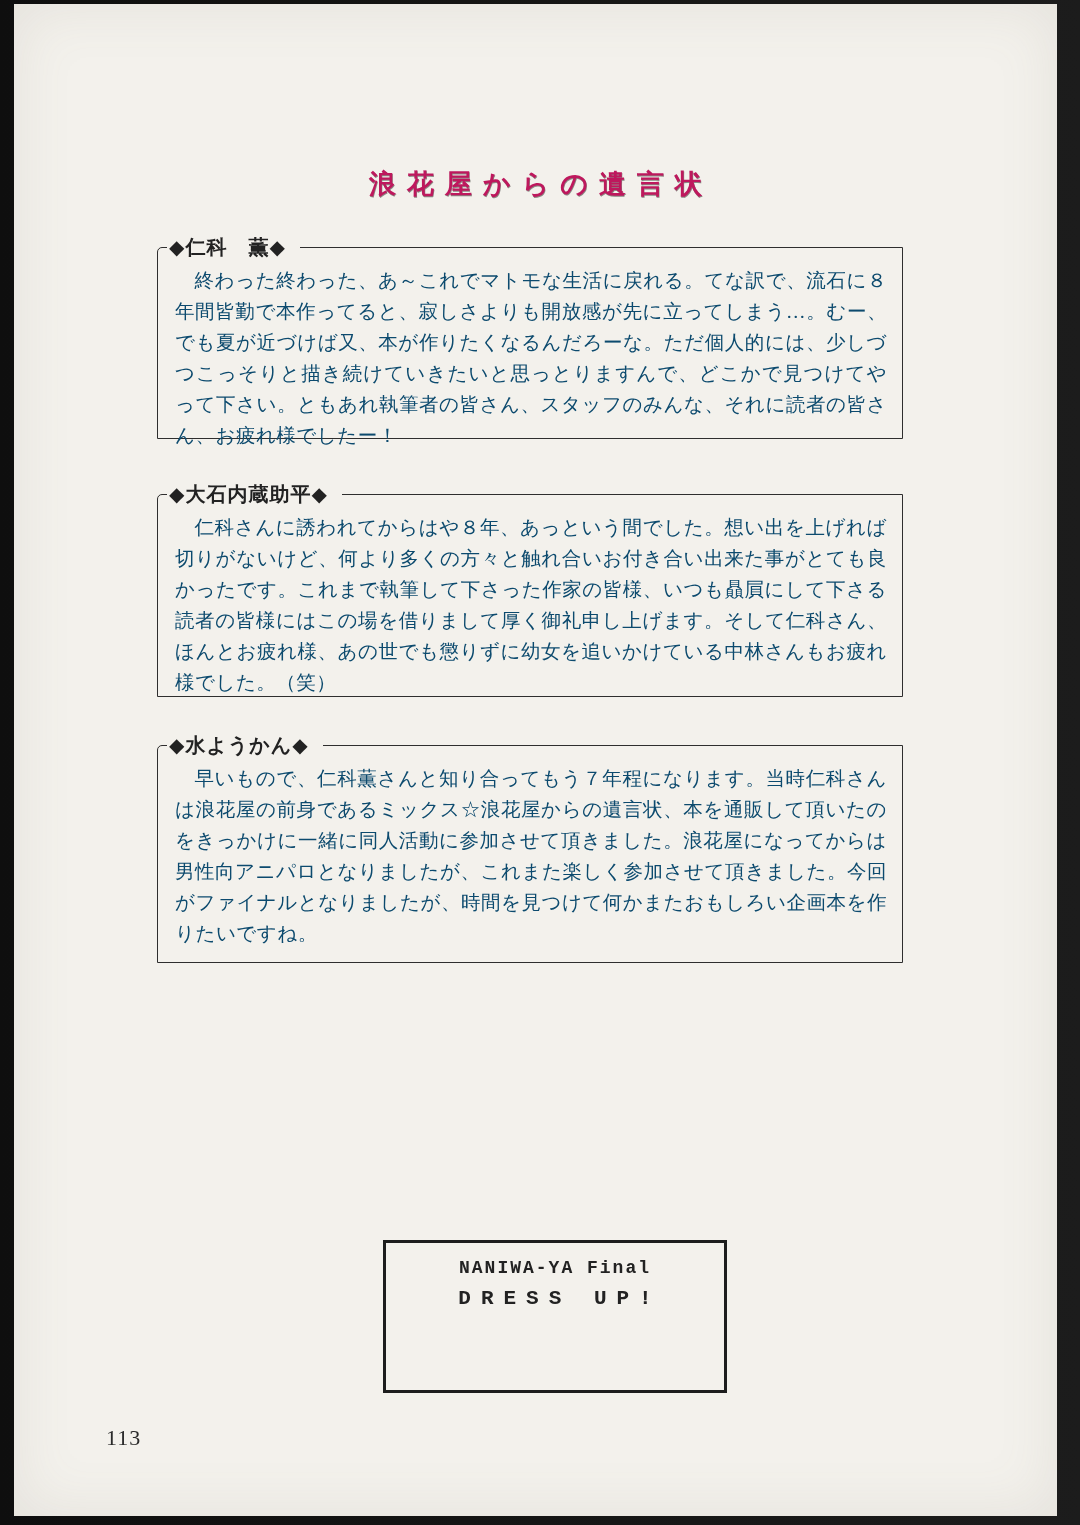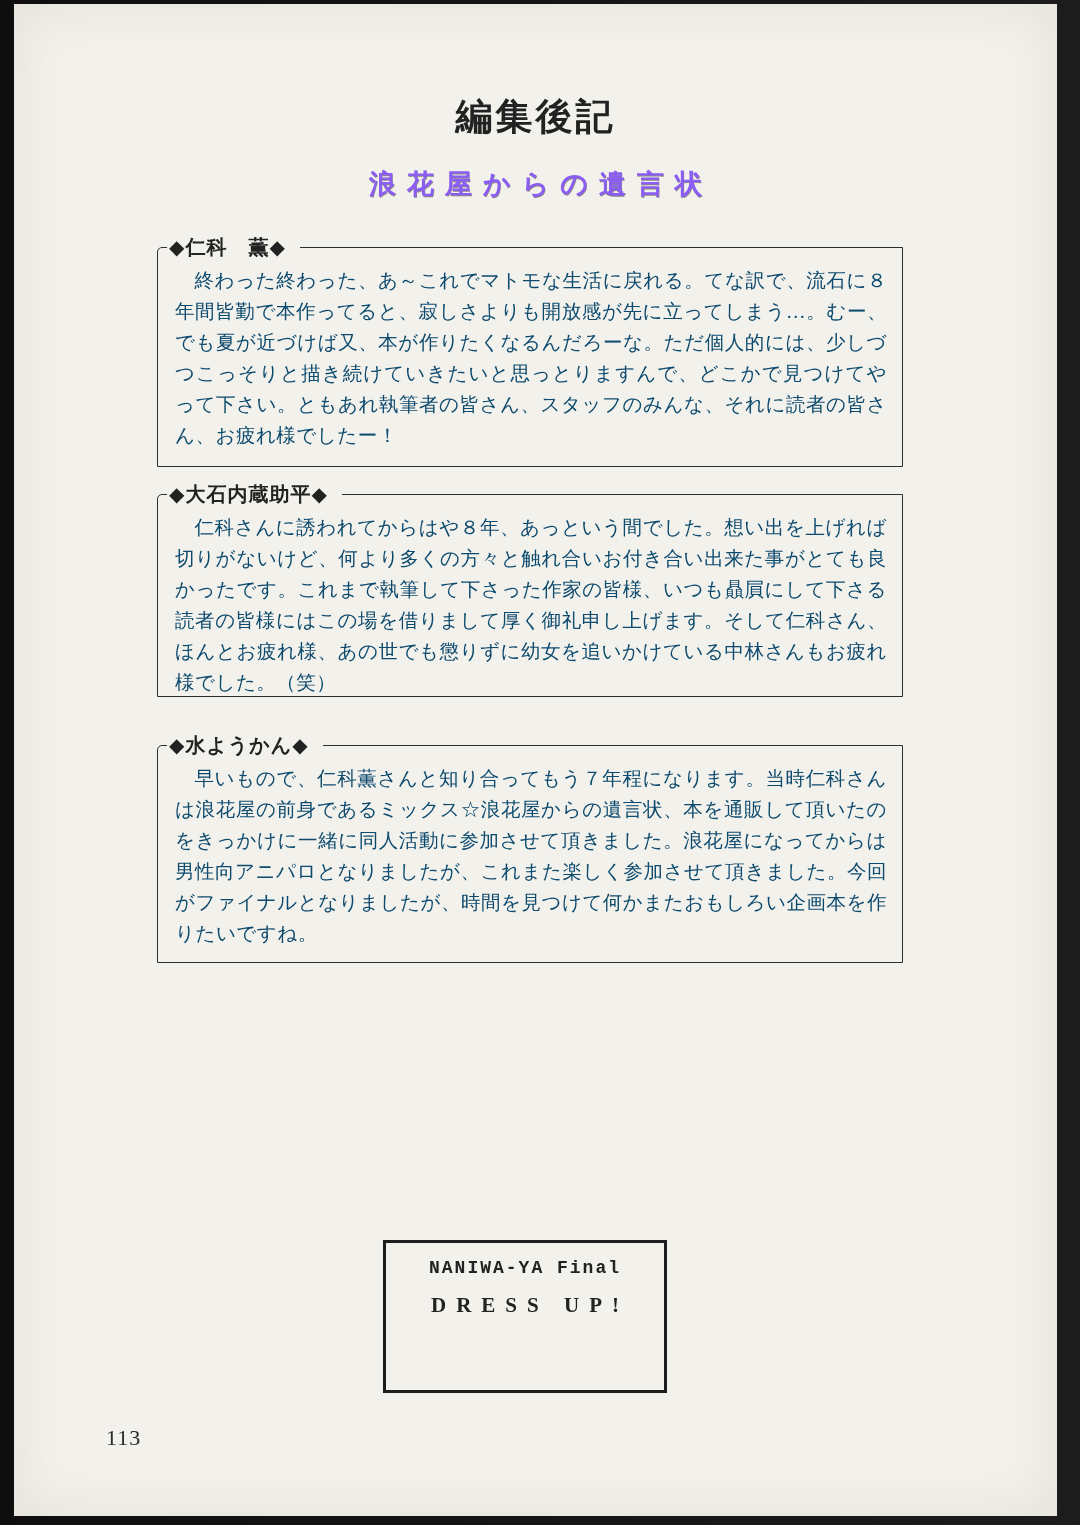--- a/index.html
+++ b/index.html
@@ -43,33 +43,33 @@
     position: absolute;
     top: 162px;
     left: 0;
     width: 100%;
     margin: 0;
     text-align: center;
     font-size: 27px;
     font-weight: bold;
     letter-spacing: 11px;
     text-indent: 11px; 
-    color: #8b5cf6;
+    color: #be185d;
     text-shadow: 0.5px 0.5px 0 #8a8a84;
   }
   .section-box {
     position: absolute;
     left: 143px;
     width: 746px;
     border: 1.5px solid #2e2e2e;
     border-top-left-radius: 5px;
     box-sizing: border-box;
     background: #f3f1ec;
   }
-  .box-1 { top: 243px; height: 220px; }
+  .box-1 { top: 243px; height: 192px; }
   .box-2 { top: 490px; height: 203px; }
   .box-3 { top: 741px; height: 218px; }
   .box-4 { top: 989px; height: 185px; }
   .section-author {
     position: absolute;
     top: -14px;
     left: 9px;
     padding: 0 14px 0 2px;
     background: #f3f1ec;
     font-size: 20px;
@@ -86,39 +86,39 @@
     line-height: 31px;
     letter-spacing: 0.5px;
     text-align: justify;
     text-indent: 1em;
     color: #0c4a6e;
   }
   .colophon {
     position: absolute;
     left: 369px;
     top: 1236px;
-    width: 284px;
+    width: 344px;
     height: 153px;
     border: 3px solid #1d1d1d;
     box-sizing: border-box;
     background: #f3f1ec;
   }
   .colophon-series {
     margin-top: 15px;
     text-align: center;
     font-family: "Liberation Mono", "DejaVu Sans Mono", monospace;
     font-size: 18px;
     font-weight: bold;
     letter-spacing: 2px;
     color: #222;
   }
   .colophon-title {
-    margin-top: 15px;
+    margin-top: 9px;
     text-align: center;
-    font-family: Liberation Serif, serif;
+    font-family: Liberation Mono, monospace;
     font-size: 21px;
     font-weight: bold;
     letter-spacing: 10px;
     text-indent: 10px;
     color: #222;
   }
   .colophon-rows {
     margin-top: 16px;
     padding-left: 13px;
     font-size: 18.5px;
@@ -140,21 +140,20 @@
     color: #2a2a2a;
     letter-spacing: 1px;
   }
 </style>
 </head>
 <body>
 
 <div class="scan-frame">
   <div class="paper">
 
-    <h1 class="page-title">編集後記</h1>
     <h2 class="page-subtitle">浪花屋からの遺言状</h2>
 
     <section class="section-box box-1">
       <span class="section-author">◆仁科　薫◆</span>
       <p class="section-text">終わった終わった、あ～これでマトモな生活に戻れる。てな訳で、流石に８年間皆勤で本作ってると、寂しさよりも開放感が先に立ってしまう…。むー、でも夏が近づけば又、本が作りたくなるんだろーな。ただ個人的には、少しづつこっそりと描き続けていきたいと思っとりますんで、どこかで見つけてやって下さい。ともあれ執筆者の皆さん、スタッフのみんな、それに読者の皆さん、お疲れ様でしたー！</p>
     </section>
 
     <section class="section-box box-2">
       <span class="section-author">◆大石内蔵助平◆</span>
       <p class="section-text">仁科さんに誘われてからはや８年、あっという間でした。想い出を上げれば切りがないけど、何より多くの方々と触れ合いお付き合い出来た事がとても良かったです。これまで執筆して下さった作家の皆様、いつも贔屓にして下さる読者の皆様にはこの場を借りまして厚く御礼申し上げます。そして仁科さん、ほんとお疲れ様、あの世でも懲りずに幼女を追いかけている中林さんもお疲れ様でした。（笑）</p>

